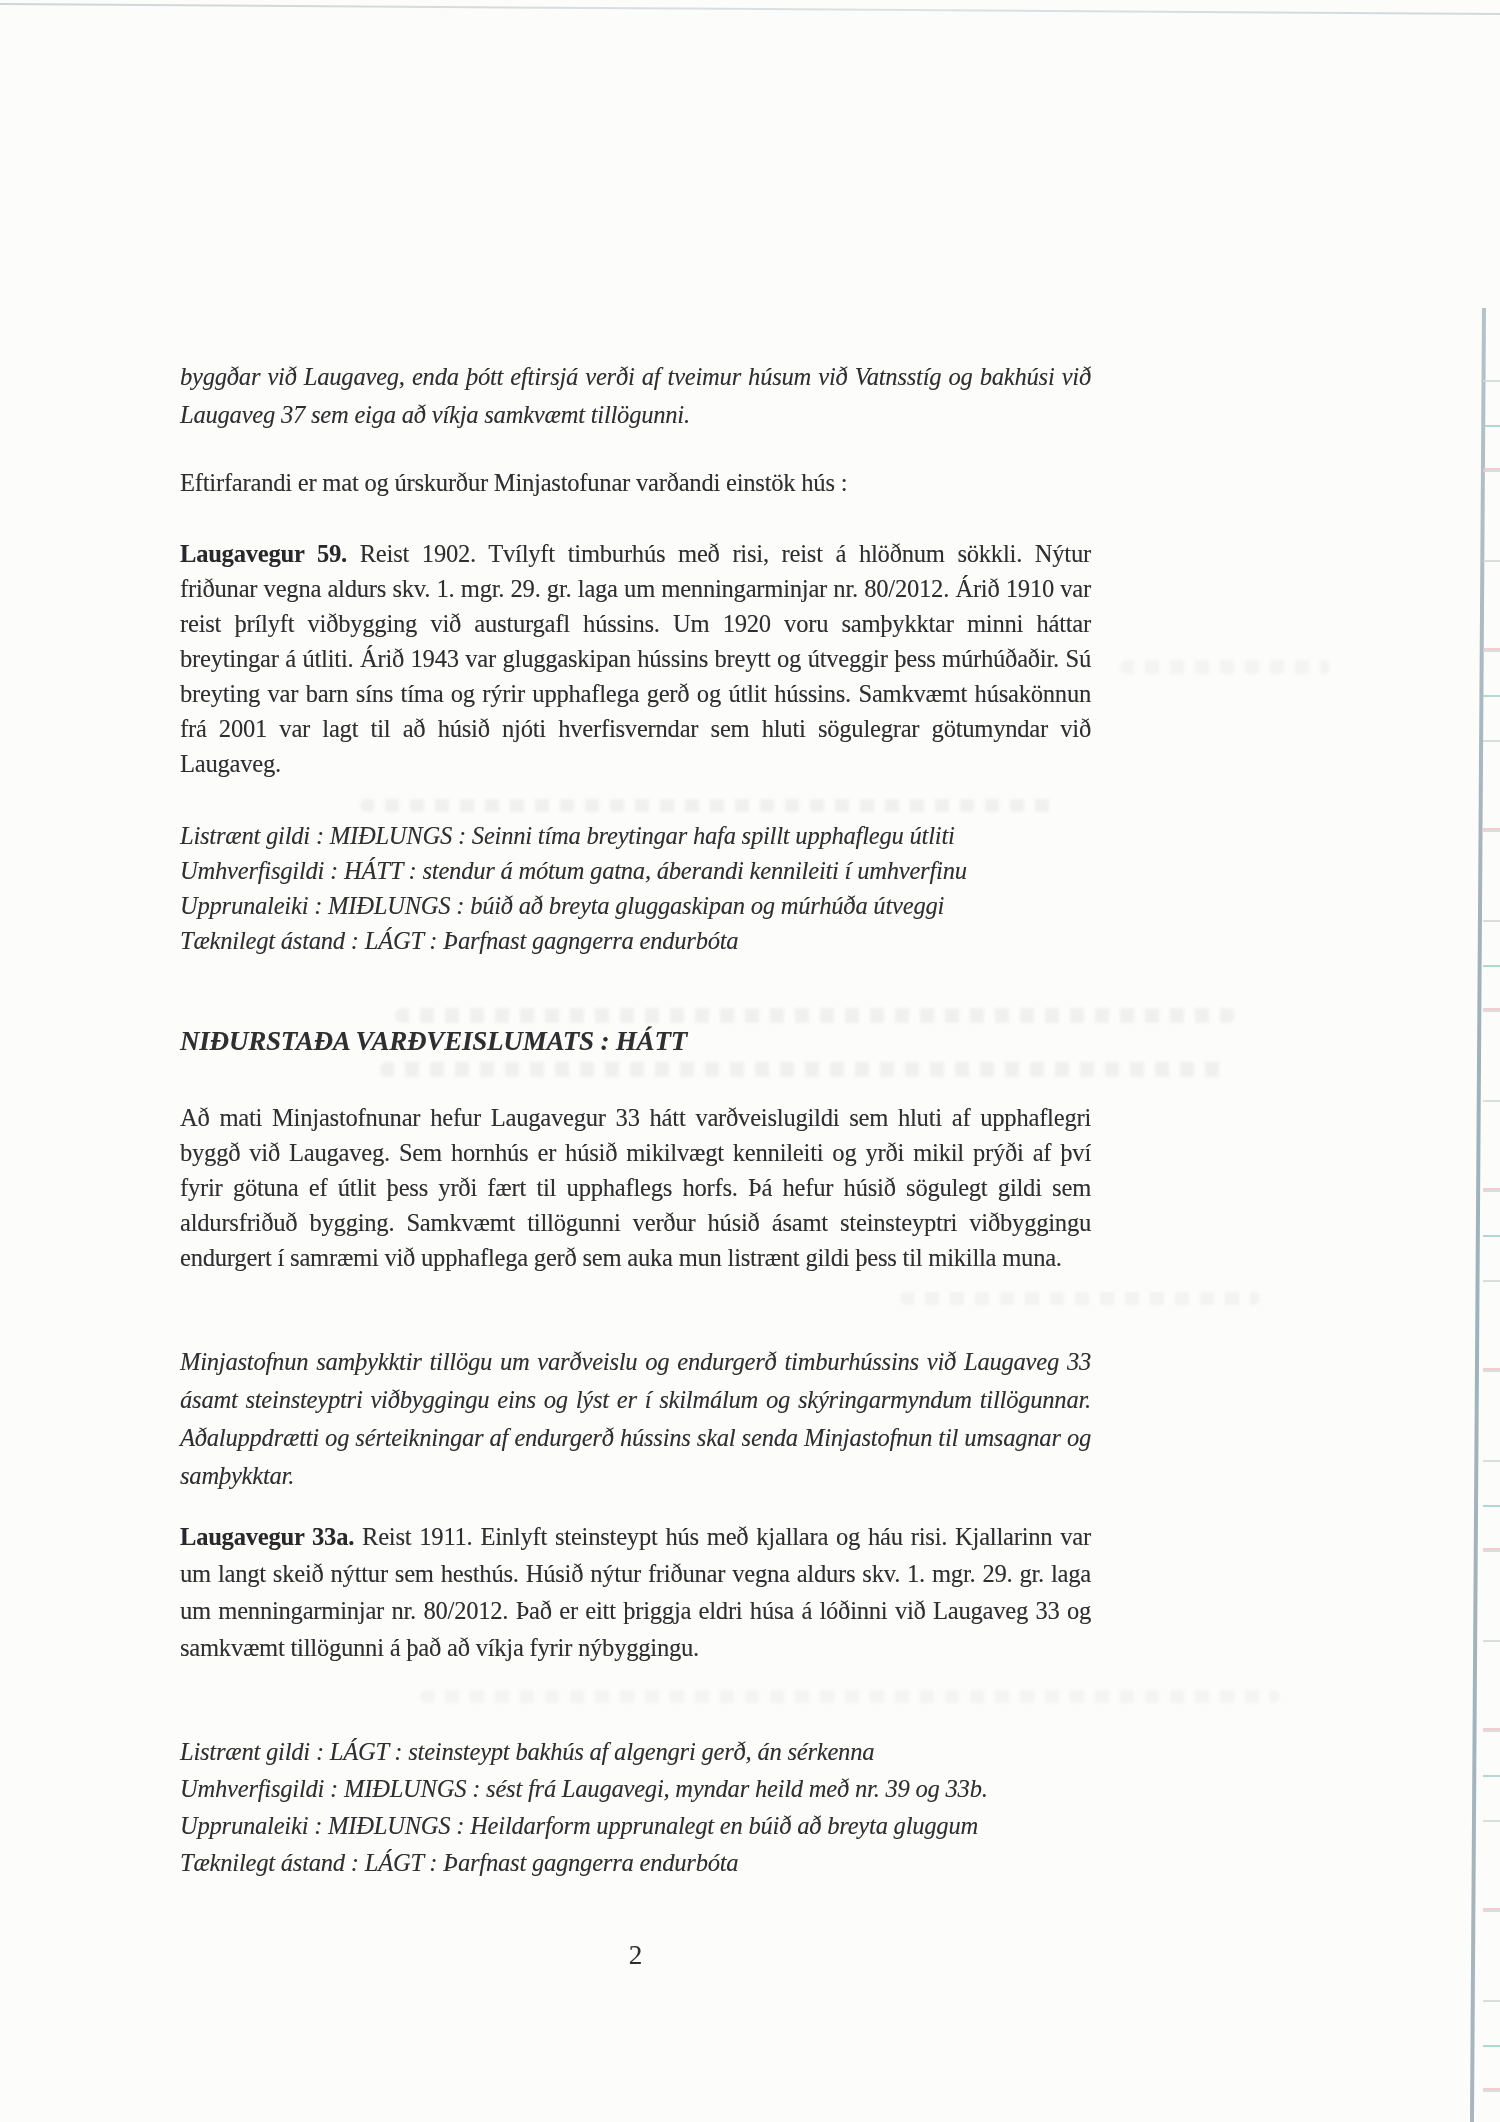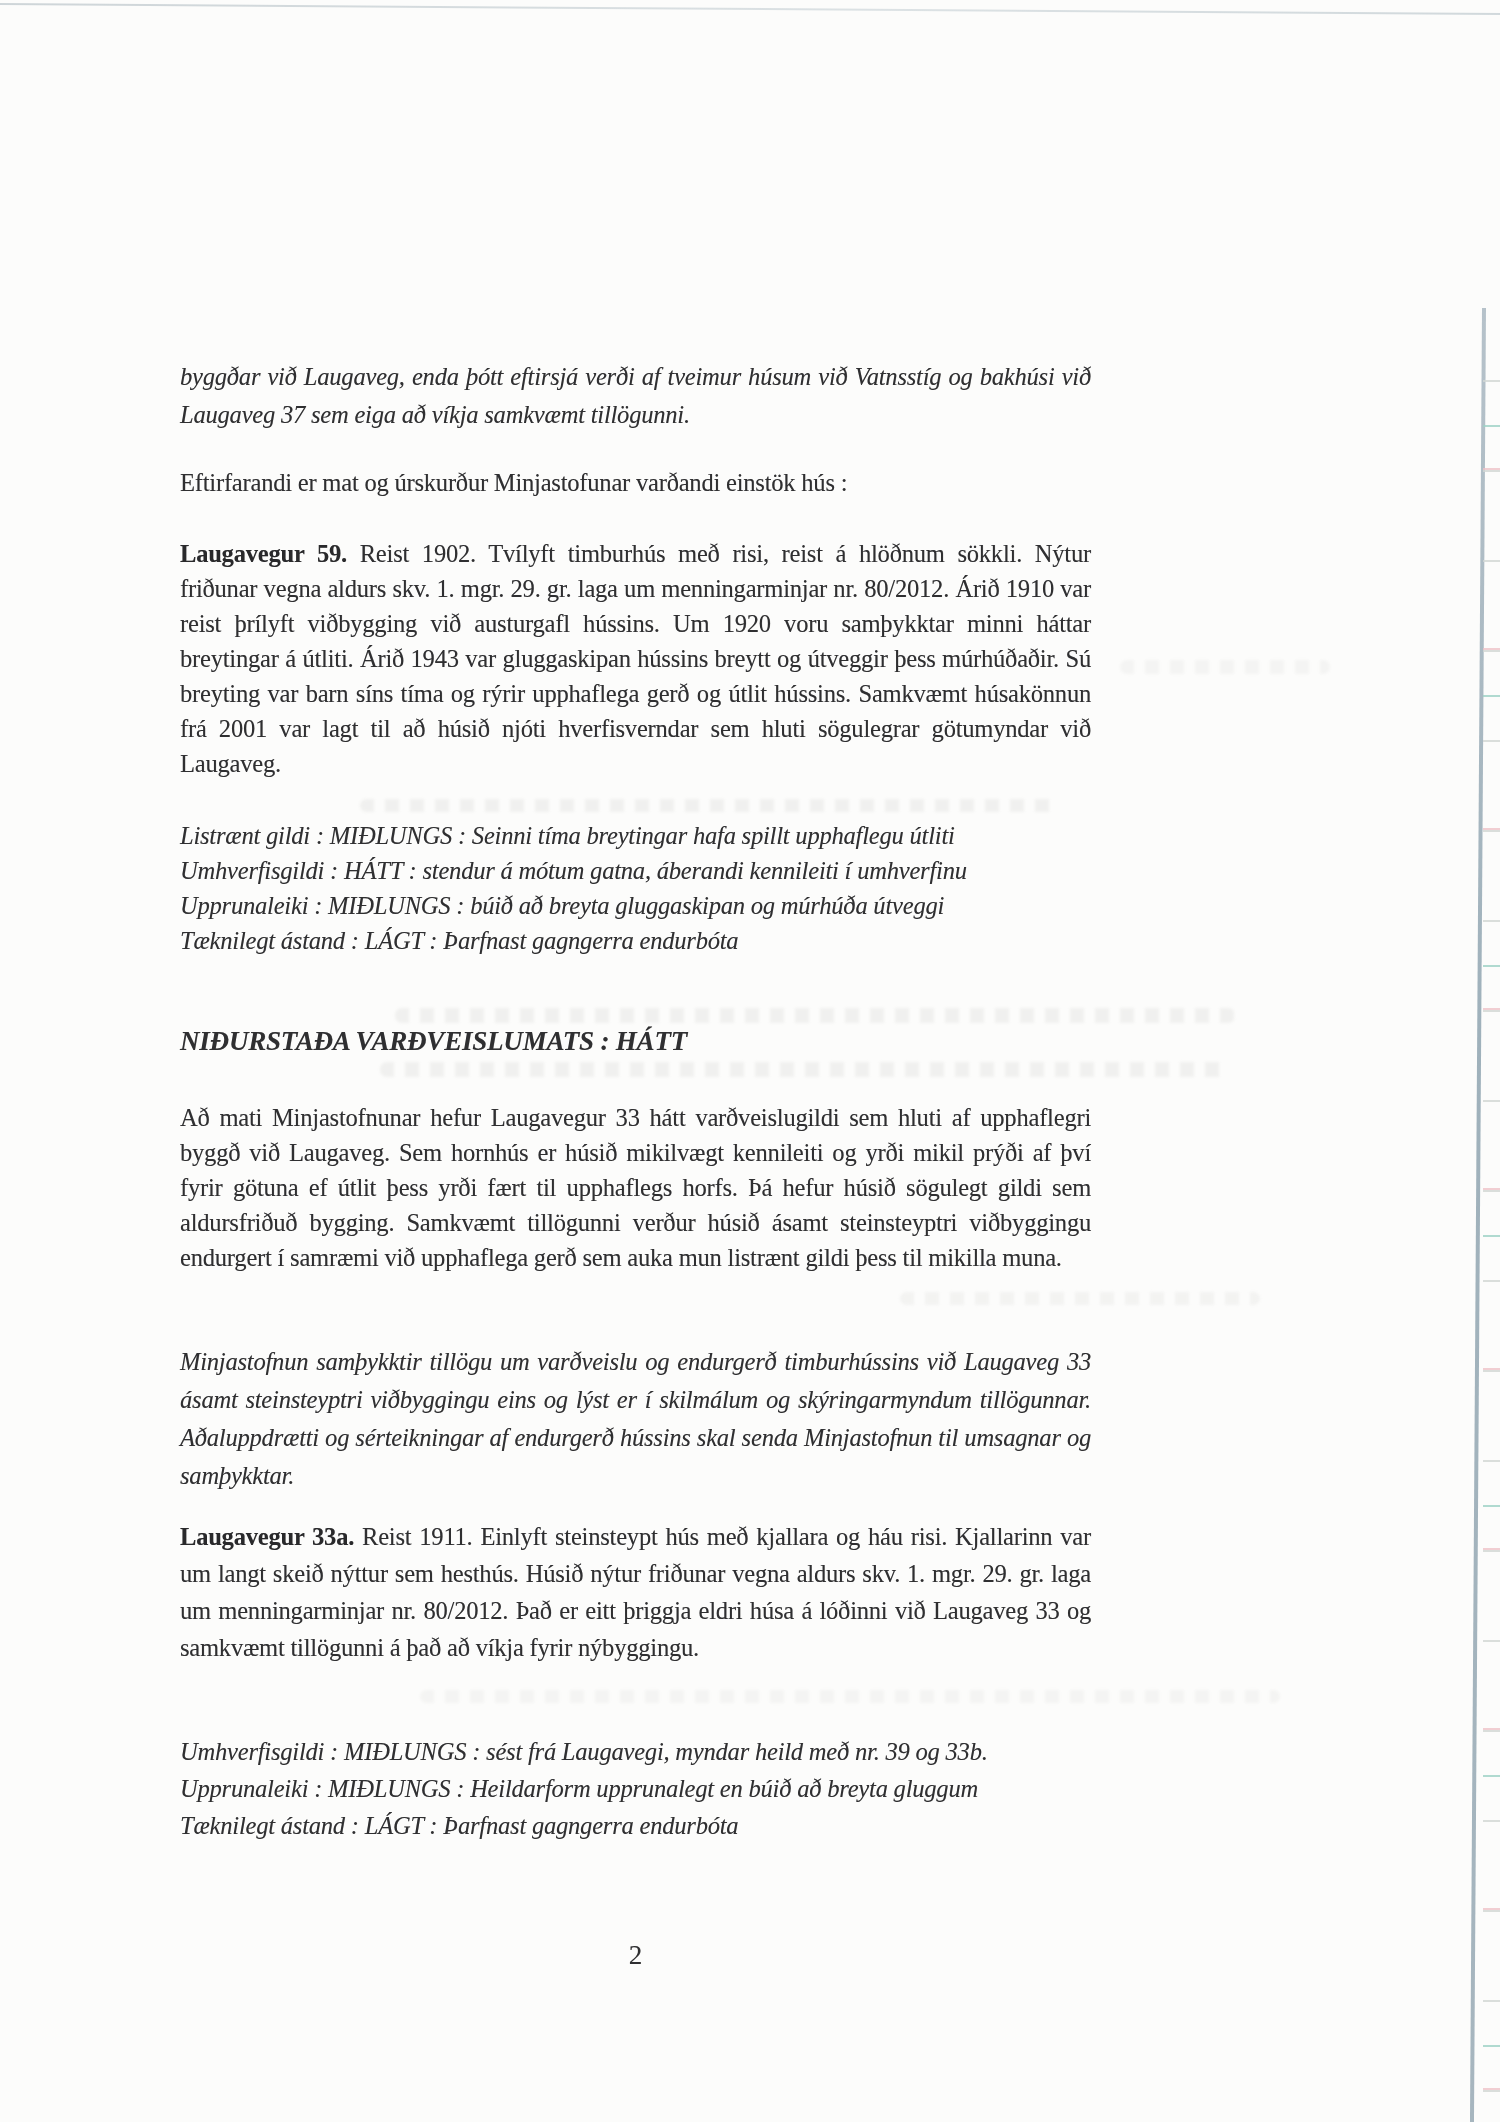--- a/index.html
+++ b/index.html
@@ -86,20 +86,21 @@
   <p class="para justify" style="top:1100px">Að mati Minjastofnunar hefur Laugavegur 33 hátt varðveislugildi sem hluti af upphaflegri byggð við Laugaveg. Sem hornhús er húsið mikilvægt kennileiti og yrði mikil prýði af því fyrir götuna ef útlit þess yrði fært til upphaflegs horfs. Þá hefur húsið sögulegt gildi sem aldursfriðuð bygging. Samkvæmt tillögunni verður húsið ásamt steinsteyptri viðbyggingu endurgert í samræmi við upphaflega gerð sem auka mun listrænt gildi þess til mikilla muna.</p>
 
   <p class="para italic justify lh38" style="top:1343px">Minjastofnun samþykktir tillögu um varðveislu og endurgerð timburhússins við Laugaveg 33 ásamt steinsteyptri viðbyggingu eins og lýst er í skilmálum og skýringarmyndum tillögunnar. Aðaluppdrætti og sérteikningar af endurgerð hússins skal senda Minjastofnun til umsagnar og samþykktar.</p>
 
   <p class="para justify lh37" style="top:1518px">
     <strong>Laugavegur 33a.</strong>
     <span>Reist 1911. Einlyft steinsteypt hús með kjallara og háu risi. Kjallarinn var um langt skeið nýttur sem hesthús. Húsið nýtur friðunar vegna aldurs skv. 1. mgr. 29. gr. laga um menningarminjar nr. 80/2012. Það er eitt þriggja eldri húsa á lóðinni við Laugaveg 33 og samkvæmt tillögunni á það að víkja fyrir nýbyggingu.</span>
   </p>
 
   <div class="criteria italic lh37" style="top:1733px">
+    <div class="crit-line">Listrænt gildi : LÁGT : steinsteypt bakhús af algengri gerð, án sérkenna</div>
     <div class="crit-line">Umhverfisgildi : MIÐLUNGS : sést frá Laugavegi, myndar heild með nr. 39 og 33b.</div>
     <div class="crit-line">Upprunaleiki : MIÐLUNGS : Heildarform upprunalegt en búið að breyta gluggum</div>
     <div class="crit-line">Tæknilegt ástand : LÁGT : Þarfnast gagngerra endurbóta</div>
   </div>
 
   <div class="page-number" style="top:1938px">2</div>
 
 </div>
 
 </body></html>

